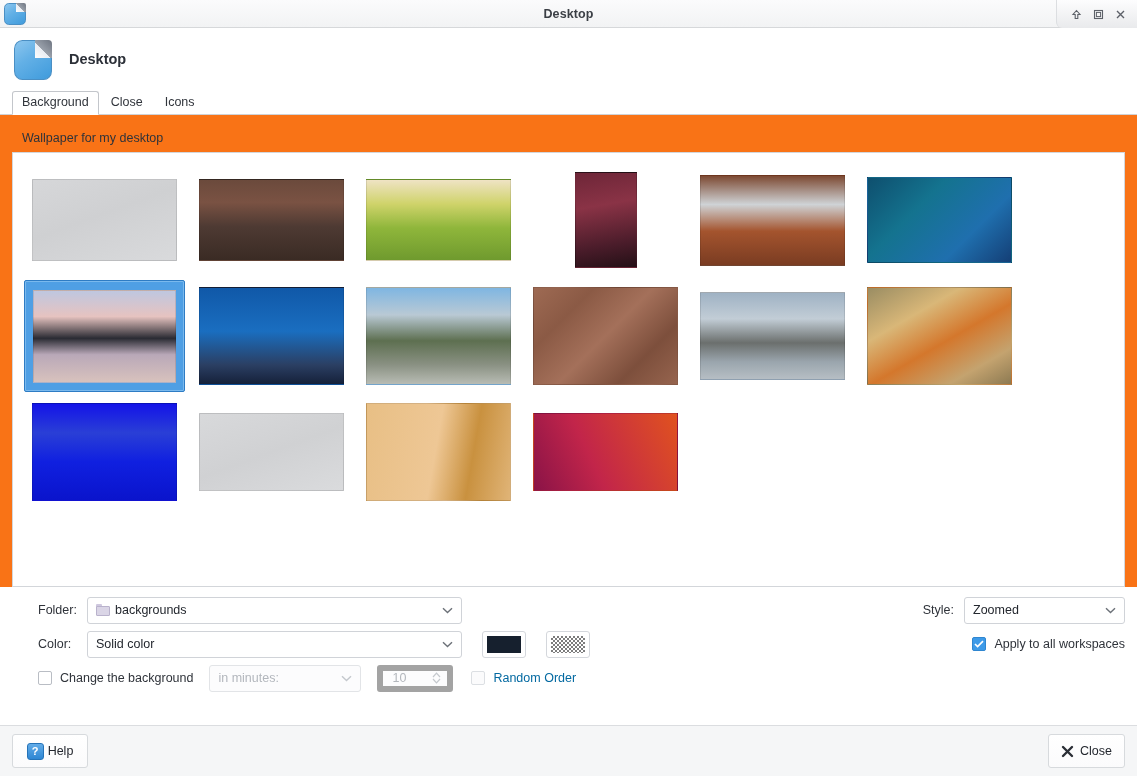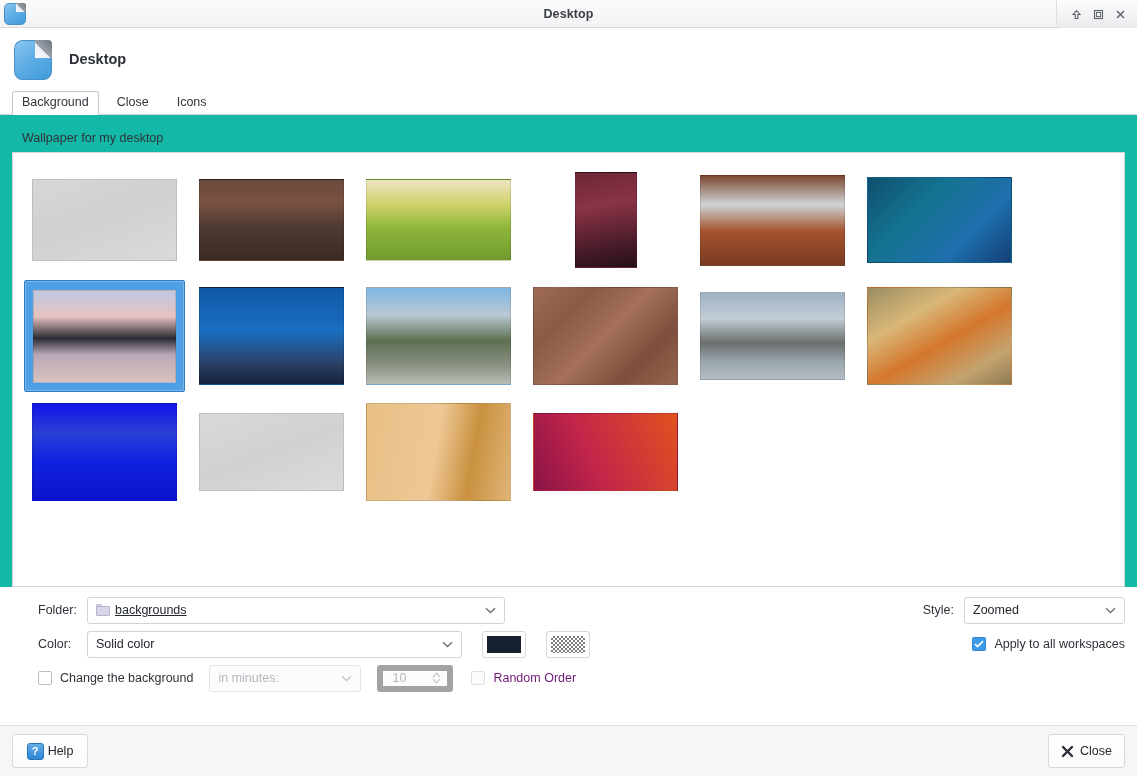--- a/index.html
+++ b/index.html
@@ -74,31 +74,31 @@
   }
 
   
   .tabstrip {
     display: flex; align-items: flex-end; height: 23px;
     padding-left: 12px; background: #ffffff;
     border-bottom: 1px solid #cfd2d6;
   }
   .tab {
     font-size: 12.5px; color: #31353c;
-    padding: 2px 9px 3px 9px; margin-right: 8px;
+    padding: 2px 9px 3px 9px; margin-right: 2px;
     border: 1px solid transparent; border-radius: 3px 3px 0 0;
     position: relative; top: 1px; cursor: pointer; line-height: 1.35;
   }
   .tab.active {
     border-color: #c3c6cb; border-bottom-color: #ffffff;
     background: #ffffff;
   }
 
   
-  .content { padding: 10px 12px 0 12px; background: #14b8a6; }
+  .content { padding: 10px 12px 0 12px; background: #f97316; }
   .section-label {
     font-size: 12.5px; color: #2f333a; padding: 6px 10px 7px 10px;
   }
   .wallpaper-box {
     border: 1px solid #d3d6da;
     height: 435px;
     background: #ffffff;
     padding: 9px 8px;
     overflow: hidden;
   }
@@ -144,21 +144,21 @@
     padding: 0 26px 0 8px;
   }
   .combo .caret {
     position: absolute; right: 8px; top: 50%; transform: translateY(-50%);
     color: #6c7178;
   }
   .combo.disabled {
     color: #b3b7bd; border-color: #e2e4e7; background: #fcfcfd; cursor: default;
   }
   .combo.disabled .caret { color: #c4c8cd; }
-  .combo-folder { width: 418px; text-decoration: underline; }
+  .combo-folder { width: 375px; }
   .combo-color  { width: 375px; }
   .combo-style  { width: 161px; }
   .combo-min    { width: 152px; }
 
   .folder-icon {
     width: 14px; height: 12px; margin-right: 5px; flex: 0 0 auto;
     position: relative;
   }
   .folder-icon .tab-top {
     position: absolute; left: 0; top: 0; width: 6px; height: 3px;
@@ -203,21 +203,21 @@
     background: #ffffff; flex: 0 0 auto;
     display: flex; align-items: center; justify-content: center;
   }
   .check.checked .box {
     background: #3d9ae8; border-color: #2f86d0;
   }
   .check.checked .box svg { display: block; }
   .check .box svg { display: none; }
   .check .txt { font-size: 12.5px; color: #2f333a; margin-left: 8px; }
   .check.disabled .box { border-color: #dcdfe3; background: #fbfbfc; }
-  .check.disabled .txt { color: #701a75; }
+  .check.disabled .txt { color: #0369a1; }
 
   
   .footer {
     position: absolute; left: 0; right: 0; bottom: 0; height: 51px;
     background: #f5f6f7; border-top: 1px solid #dbdde0;
     display: flex; align-items: center; justify-content: space-between;
     padding: 0 12px;
   }
   .btn {
     height: 34px; min-width: 76px; border: 1px solid #d7dadd; border-radius: 3px;

